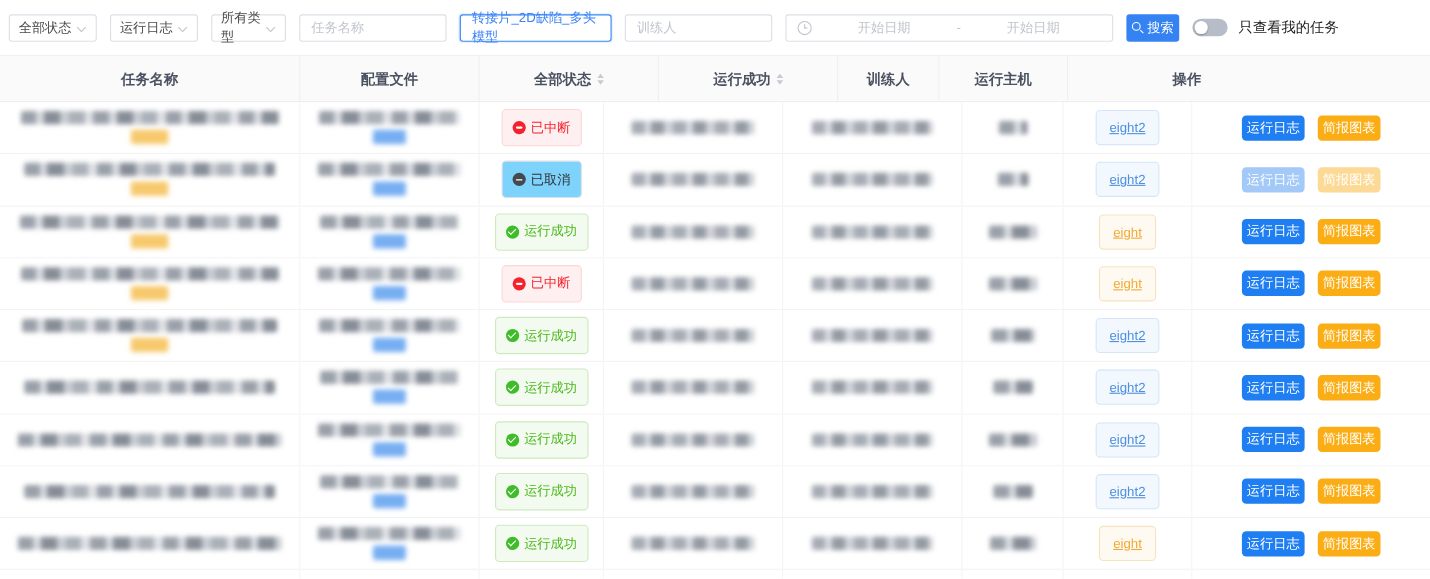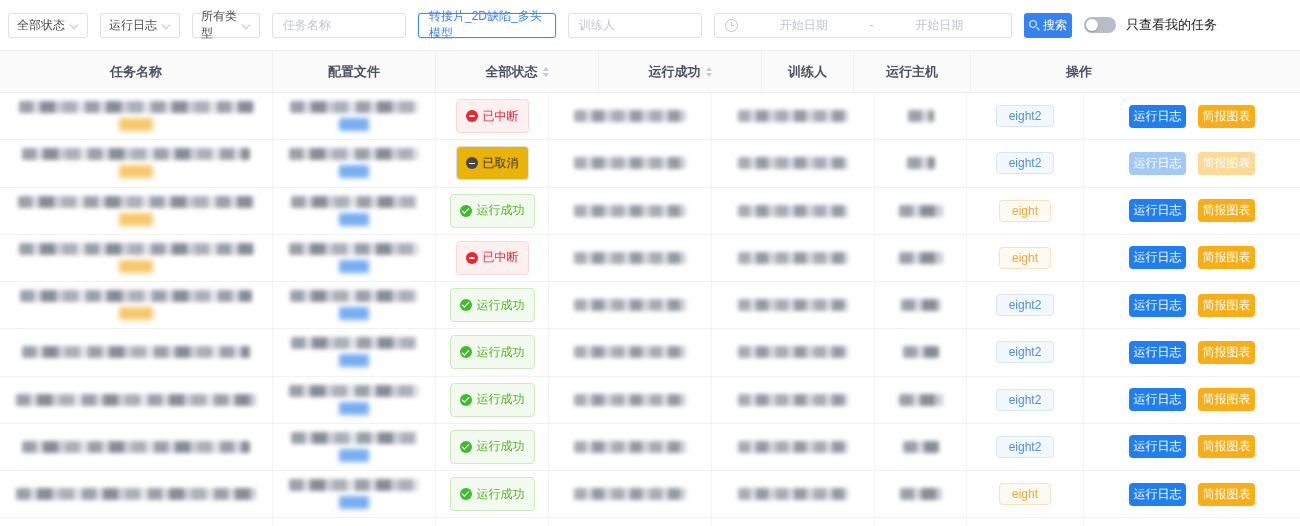--- a/index.html
+++ b/index.html
@@ -64,30 +64,30 @@
   .blur-tag.blue { background:#77aef2; width:30px; }
 
   
   .badge { display:inline-flex; align-items:center; gap:5px; height:23px; padding:16px 9px;
     border-radius:4px; font-size:12px; border:1px solid; white-space:nowrap; }
   .badge .dot { width:12px; height:12px; border-radius:50%; position:relative; flex:none; }
   .badge .dot::after { content:''; position:absolute; left:3px; top:5.2px; width:6px; height:1.6px;
     background:#fff; border-radius:1px; }
   .badge.interrupted { color:#f5222d; background:#fef0f0; border-color:#fbd8d6; }
   .badge.interrupted .dot { background:#f5222d; }
-  .badge.cancelled { color:#303133; background:#eab308; border-color:#dcdfe6; }
+  .badge.cancelled { color:#303133; background:#7dd3fc; border-color:#dcdfe6; }
   .badge.cancelled .dot { background:#44494f; }
   .badge.success { color:#49b919; background:#f3faf0; border-color:#cdeabf; }
   .badge.success .dot { background:#3fbc2a; }
   .badge.success .dot::after { left:2.8px; top:3.2px; width:5.5px; height:3px; background:none;
     border-left:1.5px solid #fff; border-bottom:1.5px solid #fff; transform:rotate(-45deg); border-radius:0; }
 
   
-  .host-tag { display:inline-flex; align-items:center; justify-content:center; height:22px;
-    padding:0 12px; border-radius:4px; font-size:12px; border:1px solid; }
+  .host-tag { display:inline-flex; align-items:center; justify-content:center; height:32px;
+    padding:0 12px; border-radius:4px; font-size:12px; border:1px solid;text-decoration:underline; }
   .host-tag.blue { color:#4f8fe0; background:#f2f8fe; border-color:#d3e6fa; }
   .host-tag.yellow { color:#f2a932; background:#fefaf2; border-color:#f7e3bd; }
 
   
   .td.actions { flex-direction:row; gap:12px; }
   .btn { height:23px; width:57px; display:inline-flex; align-items:center; justify-content:center;
     border:none; border-radius:4px; font-size:12px; color:#fff; cursor:pointer; white-space:nowrap; }
   .btn.log { background:#1f7ff2; }
   .btn.report { background:#fbad15; }
   .btn.is-disabled.log { background:#a3c9f8; cursor:default; }

